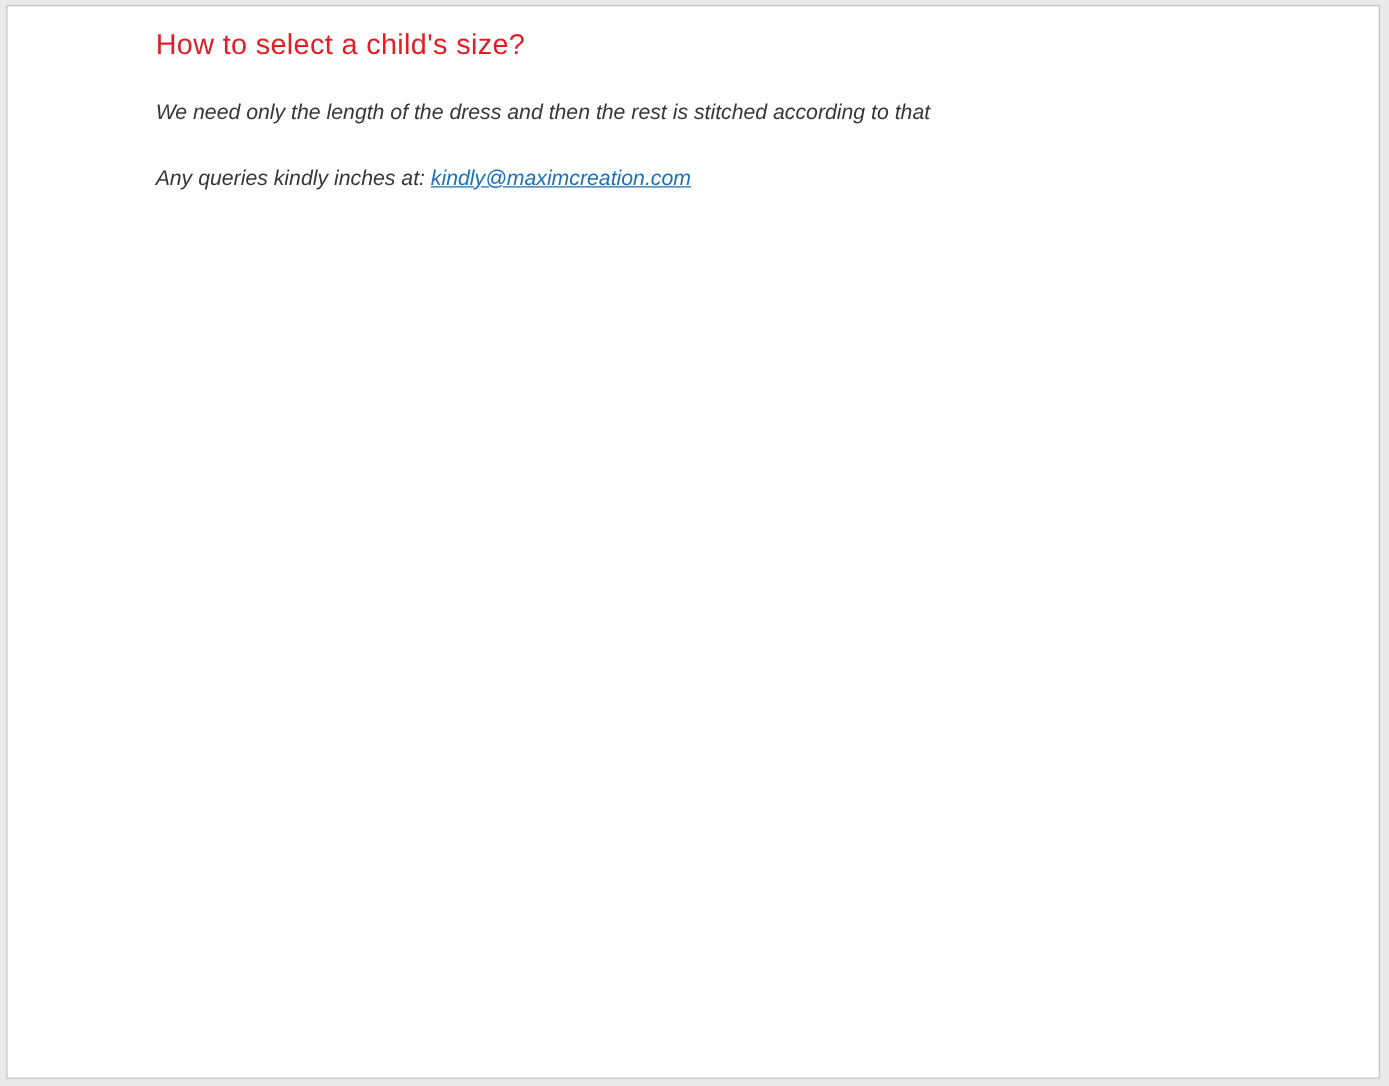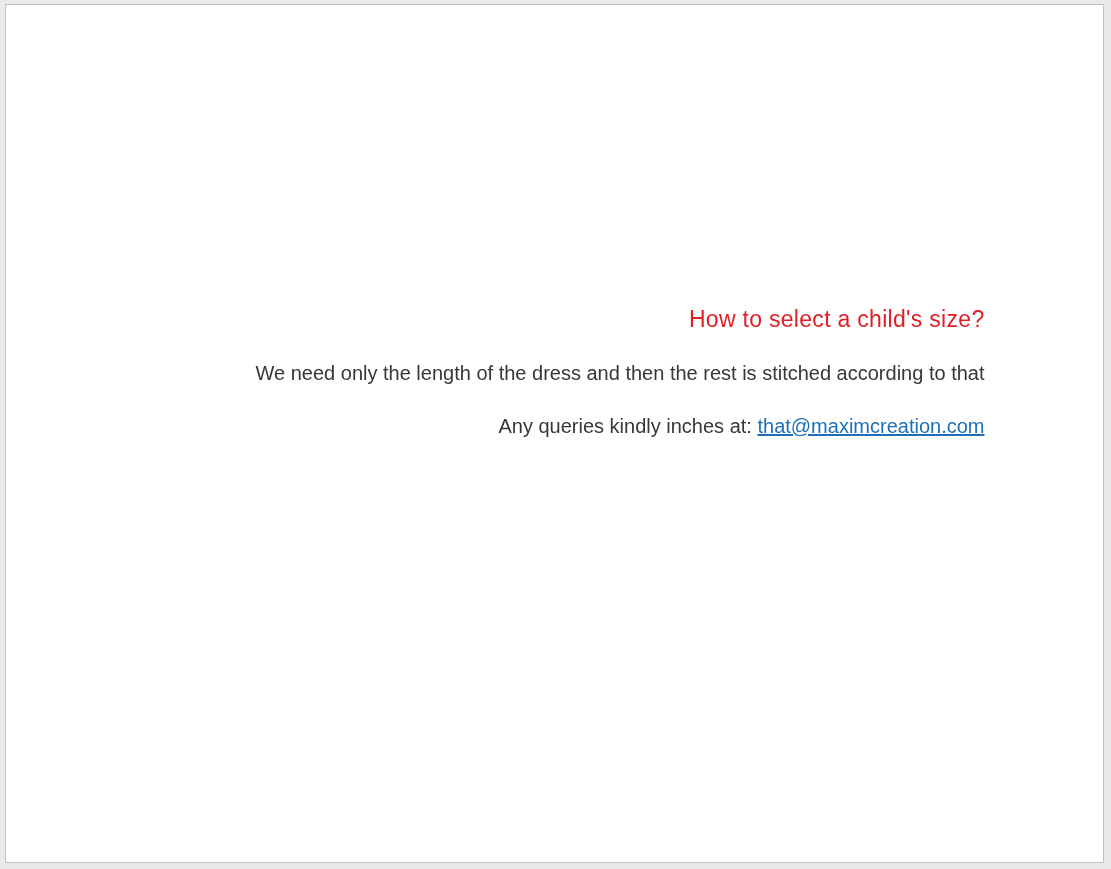--- a/index.html
+++ b/index.html
@@ -15,55 +15,55 @@
     position: absolute;
     top: 4px;
     left: 5px;
     right: 7px;
     bottom: 6px;
     background: #ffffff;
     border: 1px solid #c2c2c2;
     box-sizing: border-box;
   }
   .content-block {
-    margin: 0 auto;
-    padding-top: 300px;
+    margin: 16px auto;
     max-width: 860px;
-    text-align: right;
+    text-align: left;
   }
   h1.page-title {
     font-size: 23px;
     font-weight: 400;
     letter-spacing: 0.3px;
     color: #e11e25;
     margin: 0 0 24px 0;
     line-height: 1.3;
   }
   p.body-text {
-    font-size: 20px;
+    font-size: 17px;
     font-weight: 400;
     color: #373737;
     line-height: 29px;
     margin: 0 0 24px 0;
+    font-style: italic;
   }
   a.email-link {
     color: #1d70b8;
     text-decoration: underline;
     cursor: pointer;
   }
 </style>
 </head>
 <body>
 
 <div class="page-frame">
   <div class="content-block">
 
     <h1 class="page-title">How to select a child's size?</h1>
 
     <p class="body-text">We need only the length of the dress and then the rest is stitched according to that</p>
 
 
     <p class="body-text">
-      <span>Any queries kindly inches at: </span><a href="#" class="email-link">that@maximcreation.com</a>
+      <span>Any queries kindly inches at: </span><a href="#" class="email-link">kindly@maximcreation.com</a>
     </p>
 
   </div>
 </div>
 
 </body></html>

